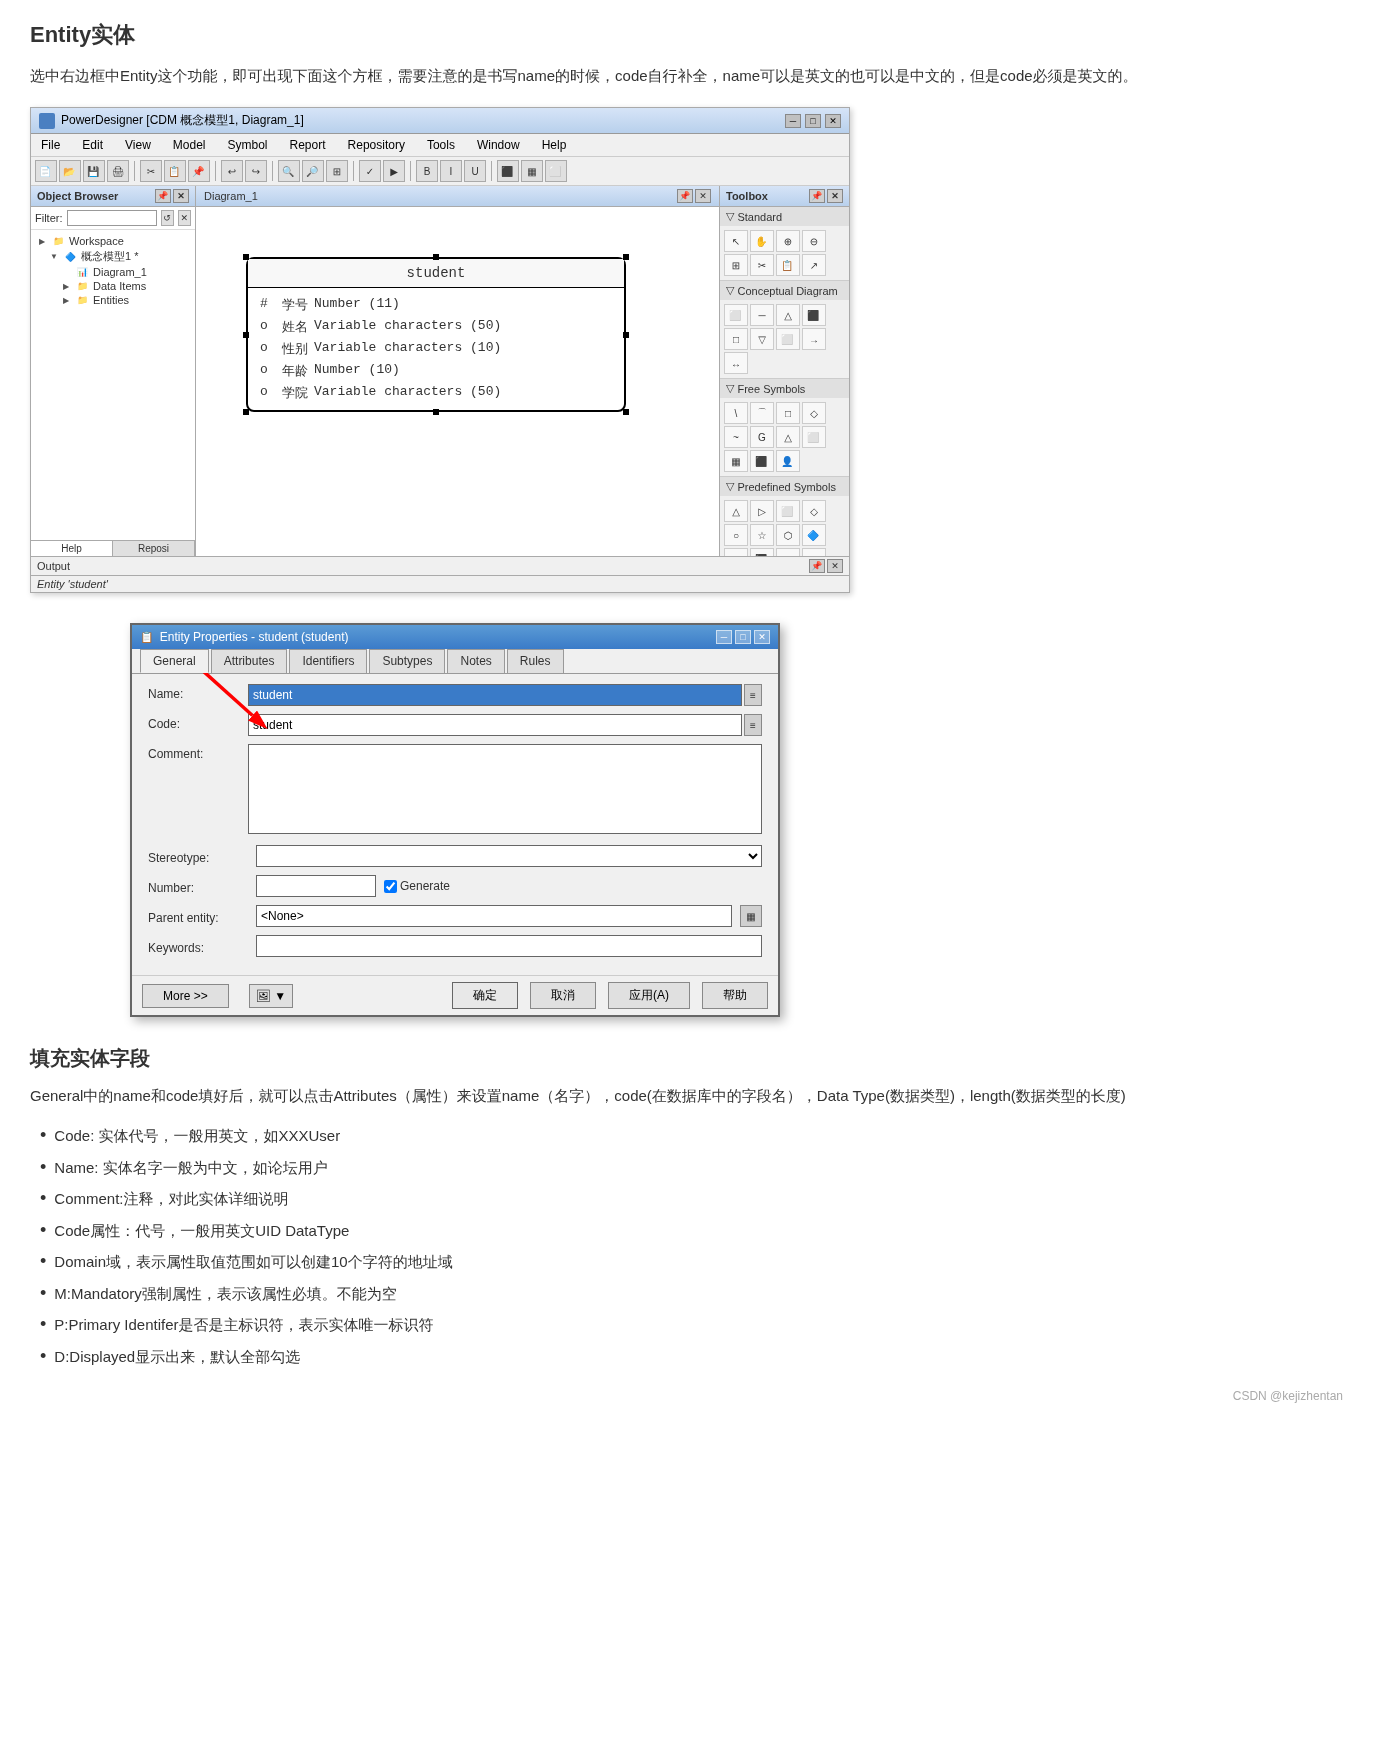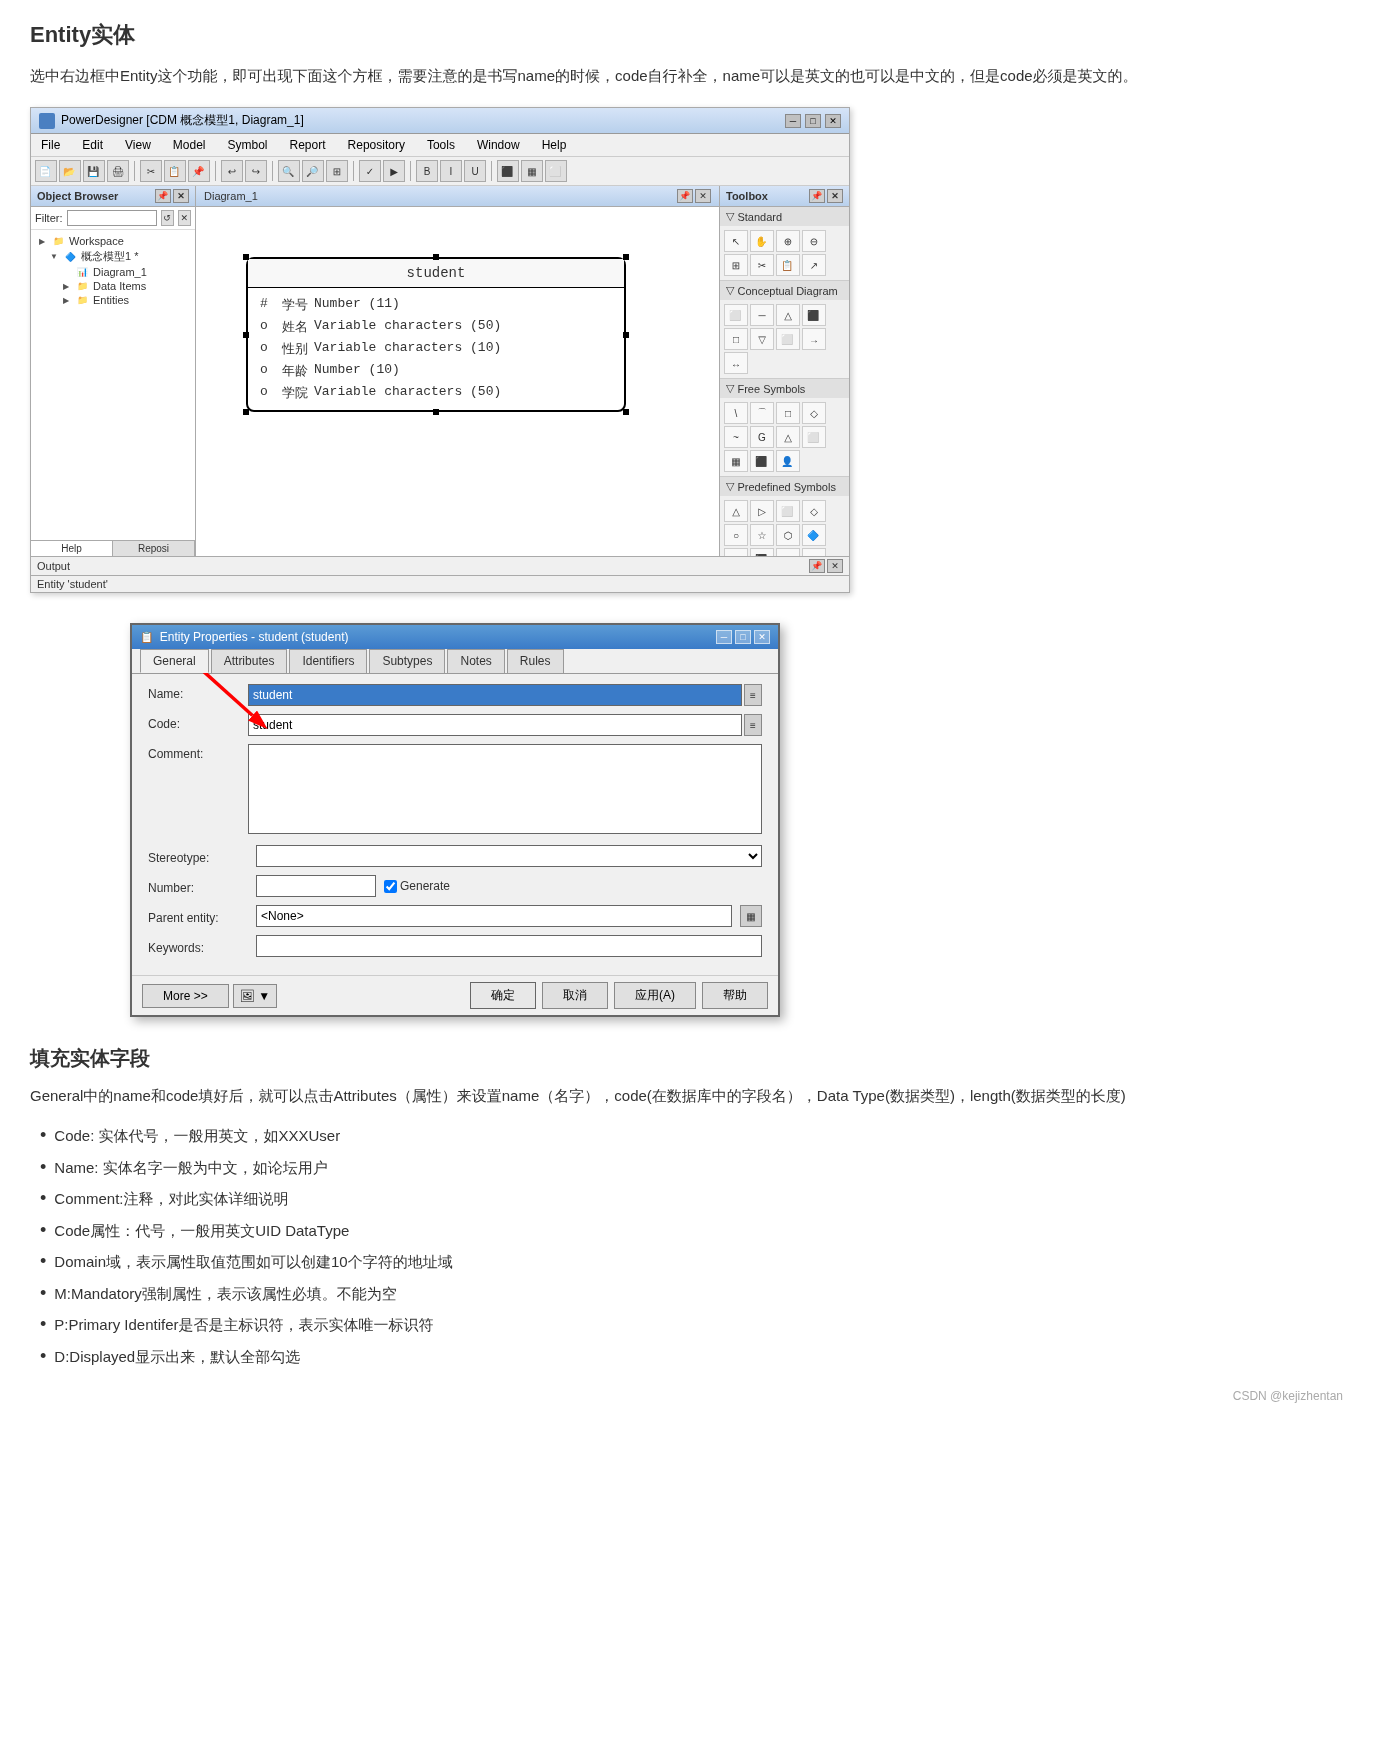--- a/index.html
+++ b/index.html
@@ -285,21 +285,21 @@
       font-size: 11px;
       display: flex; align-items: center; gap: 4px;
     }
 
     
     .pd-statusbar {
       border-top: 1px solid #aaa;
       background: #f0f0f0;
       padding: 2px 6px;
       font-size: 11px;
-      display: flex; align-items: center;
+      display: flex; align-items: center; font-style: italic;
     }
 
     
     .ep-dialog-overlay {
       position: relative;
       margin: 0 0 20px 100px;
       width: 650px;
     }
     .ep-dialog {
       border: 2px solid #666;
@@ -427,25 +427,25 @@
     }
     .ep-footer {
       display: flex;
       align-items: center;
       padding: 6px 10px;
       border-top: 1px solid #ccc;
       background: #f0f0f0;
       gap: 6px;
     }
     .ep-footer-left {
-      display: flex; gap: 4px; align-items: center;
+      display: flex; gap: 20px; align-items: center;
     }
     .ep-footer-right {
       margin-left: auto;
-      display: flex; gap: 6px; align-items: center;
+      display: flex; gap: 12px; align-items: center;
     }
     .ep-btn {
       padding: 4px 20px;
       font-size: 12px;
       border: 1px solid #888;
       background: #e0e0e0;
       cursor: pointer;
     }
     .ep-btn.primary {
       background: #e8e8e8;

